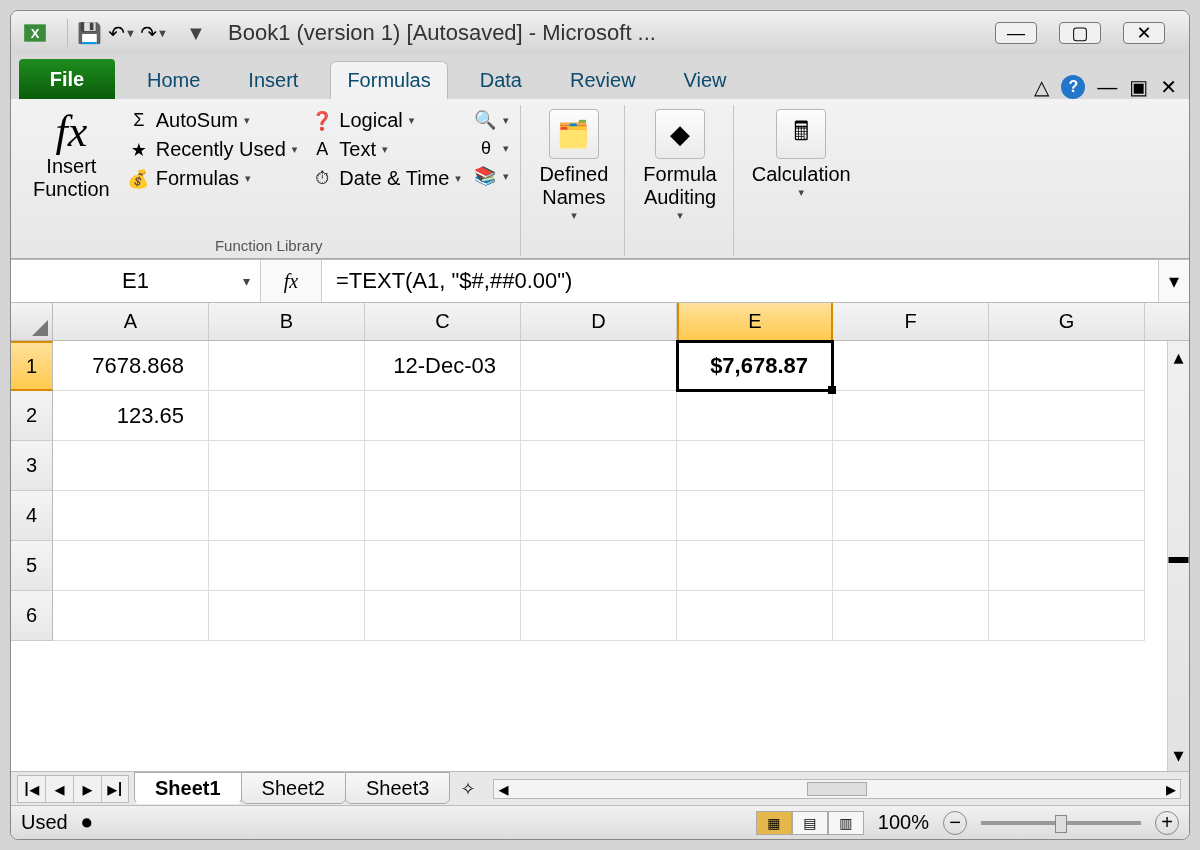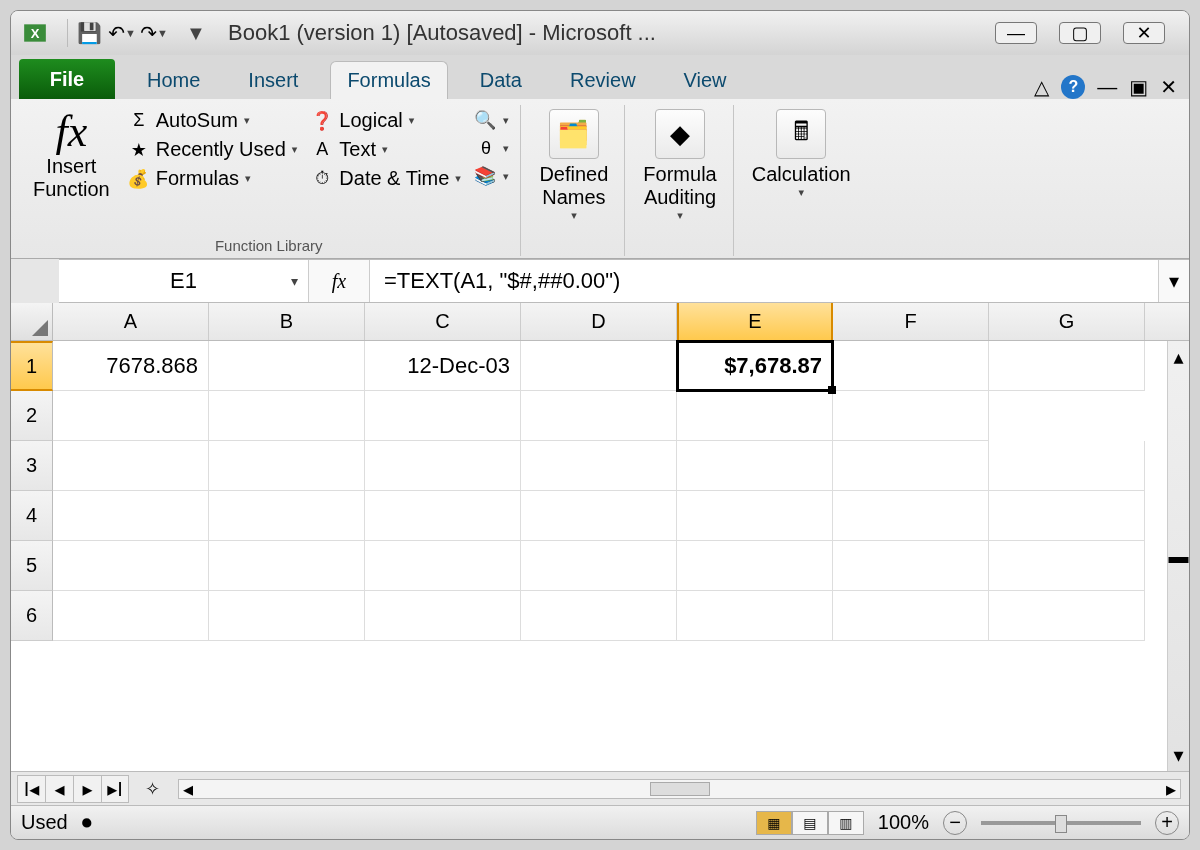--- a/index.html
+++ b/index.html
@@ -137,21 +137,20 @@
     margin: 0 auto 4px;
   }
 
   
   .fbar {
     height: 44px;
     border-top: 1px solid #bbb;
     border-bottom: 1px solid #bbb;
     display: flex; align-items: stretch;
     background: #f9f9f9;
-    margin-left: 48px;
   }
   .namebox {
     width: 250px; border-right: 1px solid #ccc;
     display: flex; align-items: center; justify-content: center;
     background: #fff;
     position: relative;
     font-size: 22px;
   }
   .namebox .nbdd {
     position: absolute; right: 10px;
@@ -207,21 +206,21 @@
     display: flex; align-items: center; justify-content: center;
   }
   .rowhdr.selrow {
     background: linear-gradient(#ffe19a,#ffc94d);
     border-top: 2px solid #d88a00; border-bottom: 2px solid #d88a00;
   }
   .cell {
     width: 156px;
     border-right: 1px solid #ddd; border-bottom: 1px solid #ddd;
     display: flex; align-items: center;
-    padding: 0 10px; font-size: 22px;
+    padding: 0 24px; font-size: 22px;
     position: relative;
   }
   .cell.right { justify-content: flex-end; }
   .cell.selected {
     outline: 3px solid #000; outline-offset: -2px;
     z-index: 2;
     font-weight: bold;
   }
   .cell.selected::after {
     content: ""; position: absolute; right: -4px; bottom: -4px;
@@ -448,20 +447,21 @@
           <div class="cell right">7678.868</div>
           <div class="cell right"></div>
           <div class="cell right">12-Dec-03</div>
           <div class="cell right"></div>
           <div class="cell right selected">$7,678.87</div>
           <div class="cell right"></div>
           <div class="cell right"></div>
         </div>
         <div class="row">
           <div class="rowhdr">2</div>
+          <div class="cell right">123.65</div>
           <div class="cell right"></div>
           <div class="cell right"></div>
           <div class="cell right"></div>
           <div class="cell right"></div>
           <div class="cell right"></div>
           <div class="cell right"></div>
         </div>
         <div class="row">
           <div class="rowhdr">3</div>
           <div class="cell right"></div>
@@ -511,20 +511,21 @@
     </div>
   </div>
 
   <div class="sheet-bar">
     <div class="navbtns">
       <span class="navbtn">І◂</span>
       <span class="navbtn">◂</span>
       <span class="navbtn">▸</span>
       <span class="navbtn">▸І</span>
     </div>
+    <div id="sheet-tabs"><span class="sheet-tab active">Sheet1</span><span class="sheet-tab">Sheet2</span><span class="sheet-tab">Sheet3</span></div>
     <span class="newsheet">✧</span>
     <div class="hscroll">
       <span>◂</span>
       <span style="width:60px;height:14px;background:#ddd;border:1px solid #aaa"></span>
       <span>▸</span>
     </div>
   </div>
 
   <div class="status">
     <span>Used</span>

